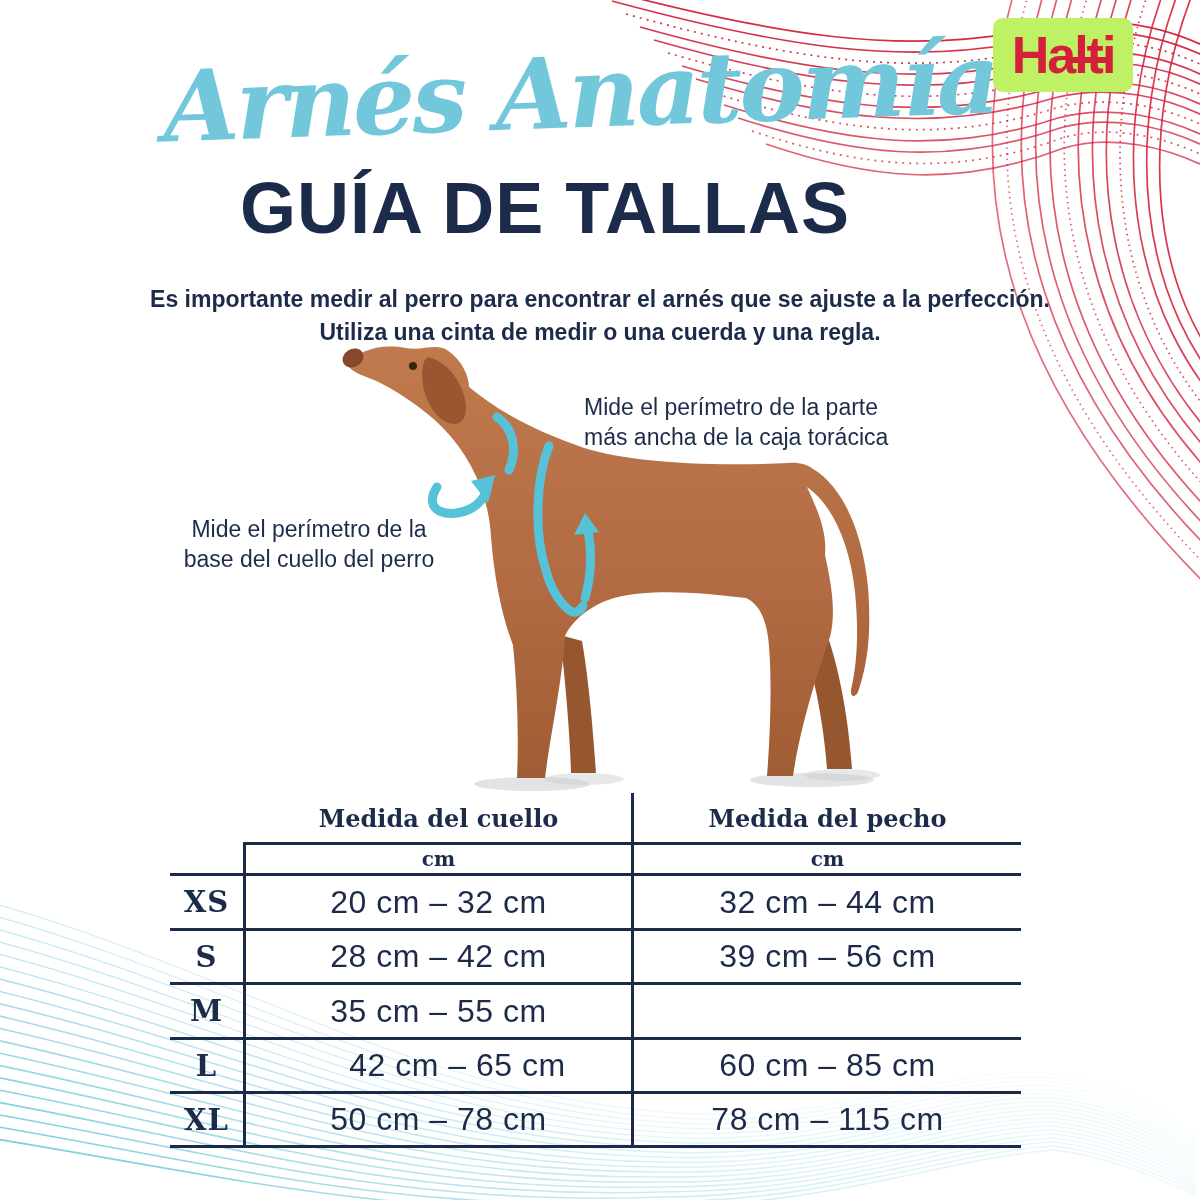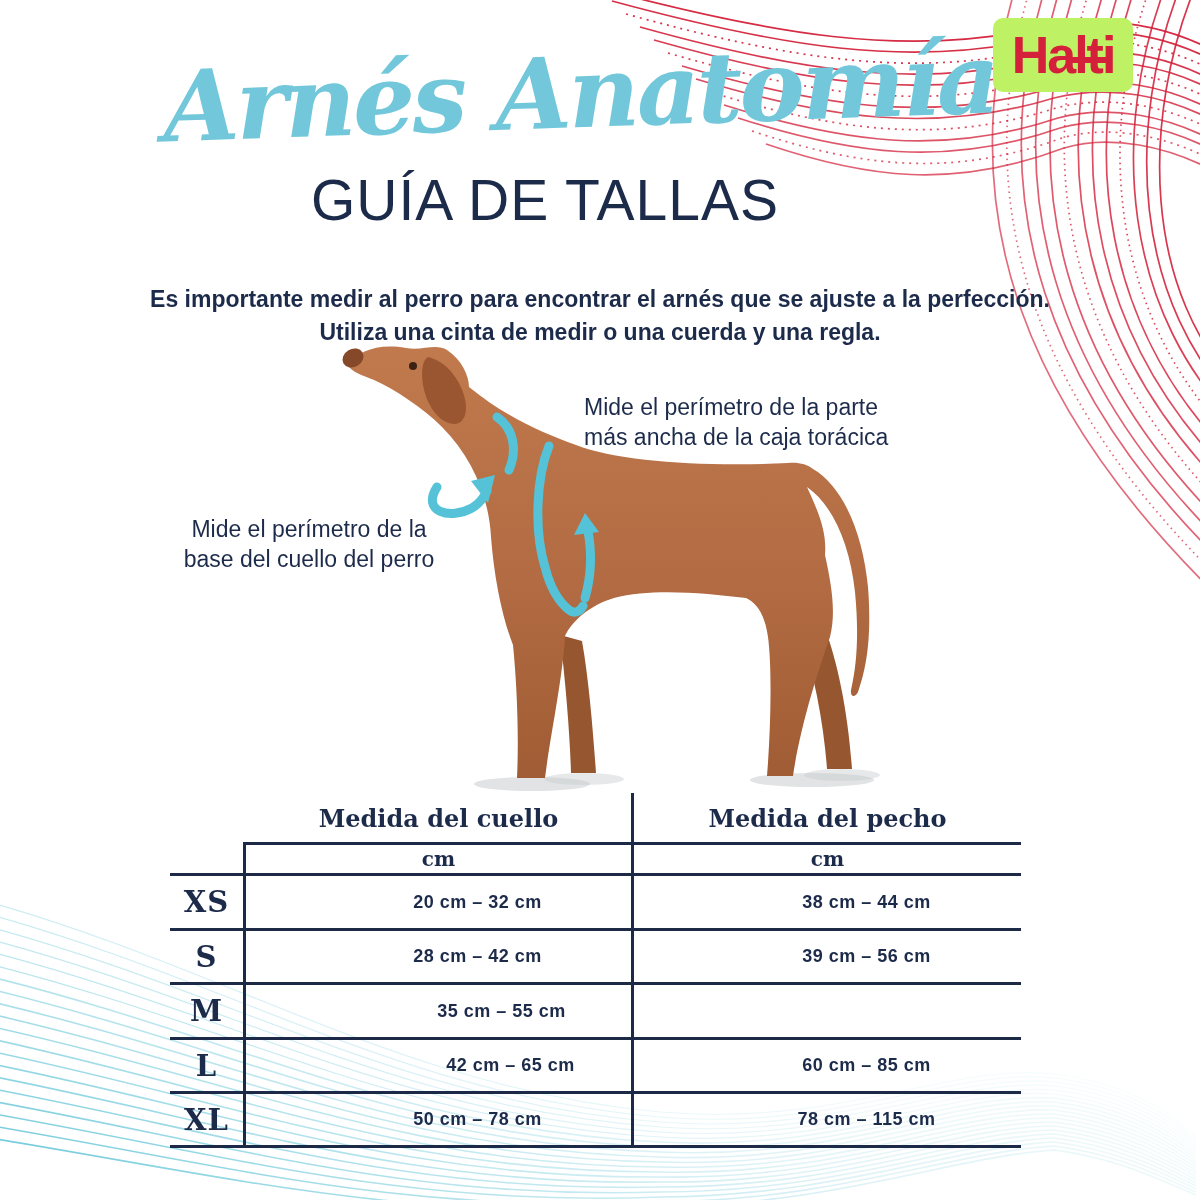--- a/index.html
+++ b/index.html
@@ -12,35 +12,35 @@
 
   .logo-box{position:absolute;left:993px;top:18px;width:140px;height:74px;background:#bef264;
             border-radius:10px;display:flex;align-items:center;justify-content:center;z-index:5;}
   .logo-text{position:relative;font-weight:700;font-size:52px;letter-spacing:-2px;color:#d5203c;line-height:1;}
   .logo-text::after{content:"";position:absolute;left:59px;top:28px;width:35px;height:6px;background:#d5203c;}
 
   .title-script{position:absolute;left:150px;top:42px;width:860px;text-align:center;z-index:4;
                 font-family:"DejaVu Serif",serif;font-style:italic;font-weight:700;
                 font-size:98px;line-height:1.05;color:#72c8da;transform:rotate(-2deg);letter-spacing:-3px;}
   .title-main{position:absolute;left:120px;top:172px;width:850px;text-align:center;z-index:4;
-              font-weight:400;font-size:57px;letter-spacing:1px;color:#1d2b4b;line-height:1;}
+              font-weight:700;font-size:72px;letter-spacing:1px;color:#1d2b4b;line-height:1;}
   .intro{position:absolute;left:0;top:263px;width:1200px;text-align:center;z-index:4;
          font-weight:700;font-size:23px;line-height:33px;color:#1d2b4b;margin-top:20px;}
 
   .note{position:absolute;z-index:4;font-weight:400;font-size:23px;line-height:30px;color:#1d2b4b;}
   .note-chest{left:584px;top:392px;width:320px;text-align:left;}
   .note-neck{left:176px;top:514px;width:266px;text-align:center;}
 
   .size-table{position:absolute;left:170px;top:793px;width:851px;height:355px;z-index:4;}
   .ln{position:absolute;background:#1c2a48;}
   .cell{position:absolute;display:flex;align-items:center;justify-content:center;color:#1d2b4b;}
   .th{font-family:"DejaVu Serif",serif;font-weight:700;font-size:24px;}
   .unit{font-family:"DejaVu Serif",serif;font-weight:700;font-size:20px;}
   .size-lbl{font-family:"DejaVu Serif",serif;font-weight:700;font-size:29px;letter-spacing:1px;}
-  .val{font-weight:700;font-size:18px;letter-spacing:0.5px;padding-left:39px;}
+  .val{font-weight:400;font-size:32px;letter-spacing:0.5px;}
 </style>
 </head>
 <body>
 
 <div class="canvas">
 
   <svg class="deco-svg" width="1200" height="1200" viewBox="0 0 1200 1200">
     <defs>
       <linearGradient id="wg" gradientUnits="userSpaceOnUse" x1="0" y1="0" x2="1200" y2="0">
         <stop offset="0" stop-color="#4fbdd3" stop-opacity="0.85"></stop>
@@ -253,31 +253,31 @@
     <div class="ln" style="left:0;top:352px;width:851px;height:3px;"></div>
 
     <div class="cell th" style="left:76px;top:2px;width:385px;height:46px;">Medida del cuello</div>
     <div class="cell th" style="left:464px;top:2px;width:387px;height:46px;">Medida del pecho</div>
 
     <div class="cell unit" style="left:76px;top:52px;width:385px;height:28px;">cm</div>
     <div class="cell unit" style="left:464px;top:52px;width:387px;height:28px;">cm</div>
 
     <div class="cell size-lbl" style="left:0;top:83px;width:73px;height:52px;">XS</div>
     <div class="cell val" style="left:76px;top:83px;width:385px;height:52px;">20 cm – 32 cm</div>
-    <div class="cell val" style="left:464px;top:83px;width:387px;height:52px;">38 cm – 44 cm</div>
+    <div class="cell val" style="left:464px;top:83px;width:387px;height:52px;">32 cm – 44 cm</div>
 
     <div class="cell size-lbl" style="left:0;top:138px;width:73px;height:51px;">S</div>
     <div class="cell val" style="left:76px;top:138px;width:385px;height:51px;">28 cm – 42 cm</div>
     <div class="cell val" style="left:464px;top:138px;width:387px;height:51px;">39 cm – 56 cm</div>
 
     <div class="cell size-lbl" style="left:0;top:192px;width:73px;height:52px;">M</div>
-    <div class="cell val" style="left:76px;top:192px;width:385px;height:52px;margin-left:24px;">35 cm – 55 cm</div>
+    <div class="cell val" style="left:76px;top:192px;width:385px;height:52px;">35 cm – 55 cm</div>
 
     <div class="cell size-lbl" style="left:0;top:247px;width:73px;height:51px;">L</div>
-    <div class="cell val" style="left:76px;top:247px;width:451px;height:51px;">42 cm – 65 cm</div>
+    <div class="cell val" style="left:62px;top:247px;width:451px;height:51px;">42 cm – 65 cm</div>
     <div class="cell val" style="left:464px;top:247px;width:387px;height:51px;">60 cm – 85 cm</div>
 
     <div class="cell size-lbl" style="left:0;top:301px;width:73px;height:51px;">XL</div>
     <div class="cell val" style="left:76px;top:301px;width:385px;height:51px;">50 cm – 78 cm</div>
     <div class="cell val" style="left:464px;top:301px;width:387px;height:51px;">78 cm – 115 cm</div>
   </div>
 
 </div>
 
 </body></html>

